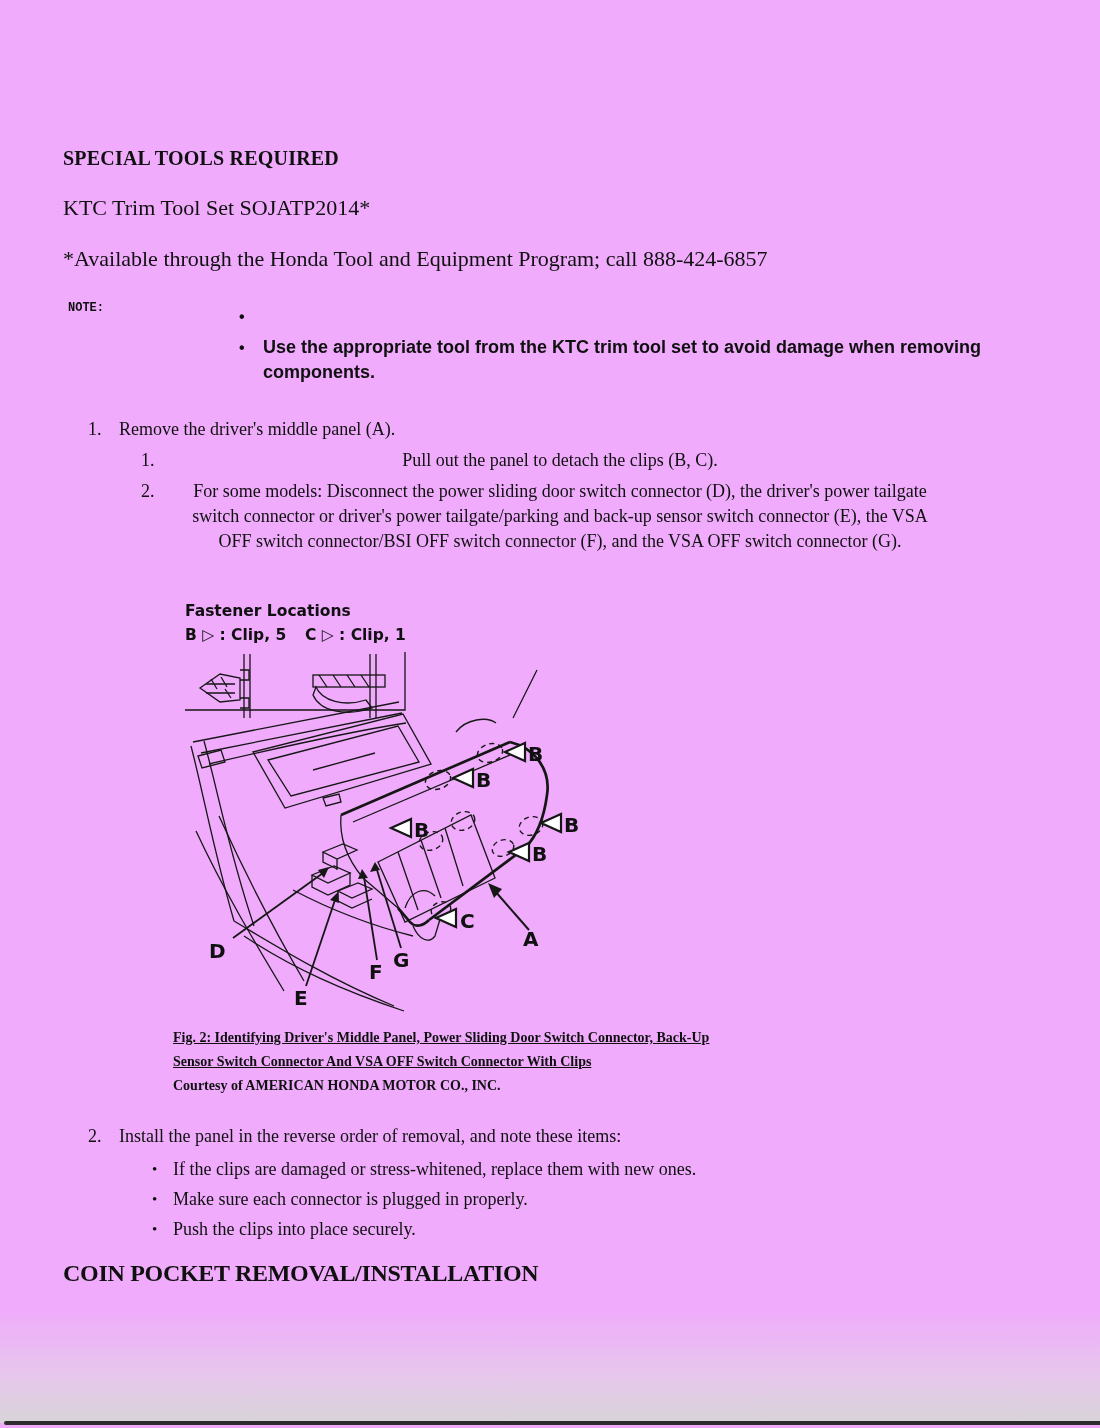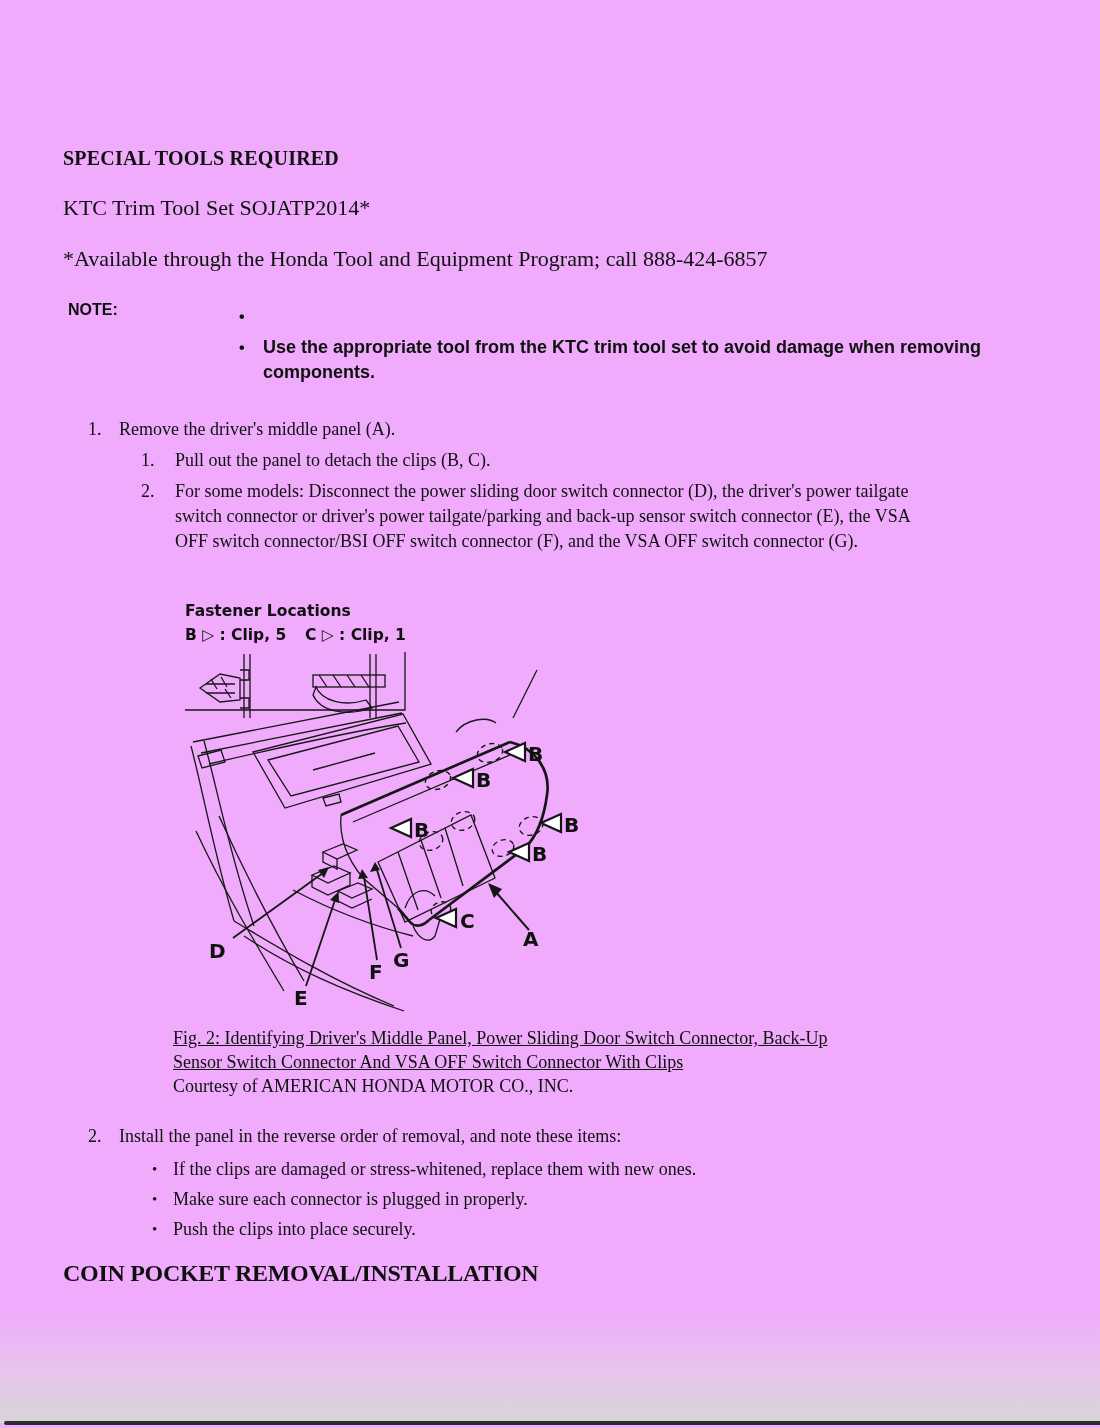--- a/index.html
+++ b/index.html
@@ -3,32 +3,32 @@
 <meta charset="utf-8">
 <style>
   html,body{margin:0;padding:0;background:#fff;}
   .page{
     position:relative;width:1100px;height:1428px;background:#f0abfc;
     font-family:"Liberation Serif",serif;color:#101010;overflow:hidden;
   }
   .abs{position:absolute;}
   .h1{font-family:"Liberation Serif",serif;font-weight:bold;font-size:20px;letter-spacing:.2px;}
   .body-serif{font-size:22px;line-height:25px;}
-  .note-label{font-family:Liberation Sans, sans-serif;font-weight:bold;font-size:16px;}
+  .note-label{font-family:Liberation Mono, monospace;font-weight:bold;font-size:12px;}
   .note-list{font-family:"Liberation Sans",sans-serif;font-weight:bold;font-size:18px;line-height:25px;width:800px;}
   .note-item{display:flex;margin-bottom:6px;}
   .note-item .dot{width:24px;flex:0 0 24px;text-align:left;font-size:16px;}
   .step-row{display:flex;font-size:18px;line-height:25px;}
   .step-row .num{flex:0 0 31px;}
   .sub-row{display:flex;font-size:18px;line-height:25px;margin-bottom:6px;}
   .sub-row .num{flex:0 0 34px;}
-  .sub-row .txt{width:770px;}
+  .sub-row .txt{width:770px;text-align:center;}
   .bullet-row{display:flex;font-size:18px;line-height:30px;}
   .bullet-row .dot{flex:0 0 21px;font-size:15px;}
-  .caption{font-weight:normal;font-size:18px;line-height:24px;}
+  .caption{font-weight:bold;font-size:14px;line-height:24px;}
   .caption .u{text-decoration:underline;}
   .h2{font-family:Liberation Serif, serif;font-weight:bold;font-size:24px;letter-spacing:-0.3px;}
   .fade{
     position:absolute;left:0;right:0;bottom:5px;height:115px;pointer-events:none;
     background:linear-gradient(180deg, rgba(228,228,228,0) 0%, rgba(222,222,222,0.55) 60%, rgba(214,214,214,0.95) 100%);
   }
   .bottom-bar{position:absolute;left:4px;right:0;bottom:3px;height:4px;background:#2d2d2d;border-radius:3px 0 0 3px;}
   svg text{font-family:"DejaVu Sans","Liberation Sans",sans-serif;font-weight:bold;fill:#101010;}
   svg .ins{font-size:15.5px;}
   svg .callout{font-size:20px;}

